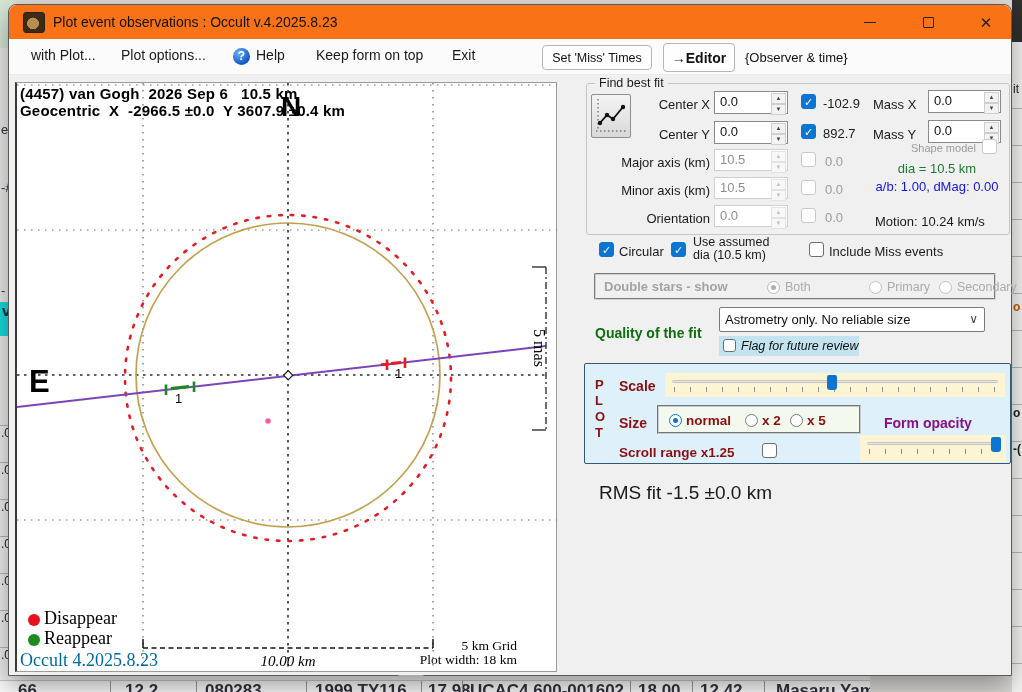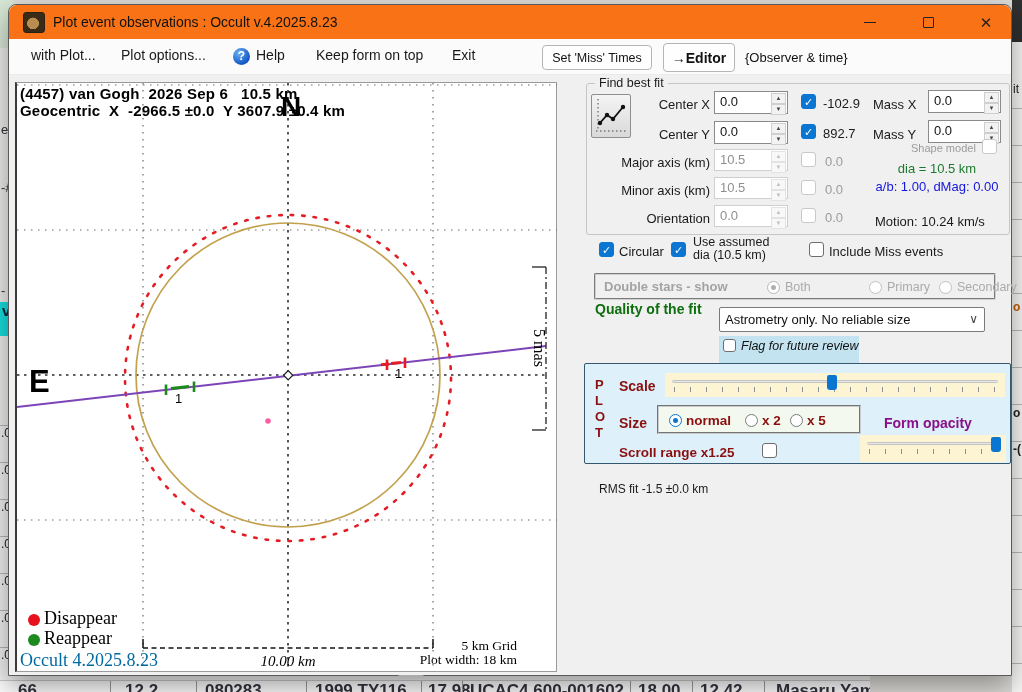--- a/index.html
+++ b/index.html
@@ -329,26 +329,26 @@
   <div class="abs" style="left:585px; top:268px; width:402px; height:27px; border:2px groove #cfcfcf; border-radius:2px;">
     <div class="abs dblstar-lbl" style="left:8px; top:4px;">Double stars - show</div>
     <div class="abs rad dis sel" style="left:171px; top:6px;"></div>
     <div class="abs dblstar-opt" style="left:189px; top:5px;">Both</div>
     <div class="abs rad dis" style="left:273px; top:6px;"></div>
     <div class="abs dblstar-opt" style="left:291px; top:5px;">Primary</div>
     <div class="abs rad dis" style="left:343px; top:6px;"></div>
     <div class="abs dblstar-opt" style="left:361px; top:5px;">Secondary</div>
   </div>
 
-  <div class="abs" style="left:586px; top:296px; font-size:14px; font-weight:bold; color:#0d6e0d;">Quality of the fit</div>
+  <div class="abs" style="left:586px; top:320px; font-size:14px; font-weight:bold; color:#0d6e0d;">Quality of the fit</div>
   <div id="quality-select" class="abs" style="left:710px; top:302px; width:266px; height:25px;">
     <span>Astrometry only. No reliable size</span>
     <span class="chev">∨</span>
   </div>
-  <div id="flag-strip" class="abs" style="left:710px; top:331px; width:140px; height:36px;">
+  <div id="flag-strip" class="abs" style="left:710px; top:331px; width:140px; height:20px;">
     <div class="abs cb" style="left:4px; top:3px; width:13px; height:13px;"></div>
     <div class="abs" style="left:22px; top:3px; font-size:12.5px; font-style:italic; color:#111;">Flag for future review</div>
   </div>
 
   <div id="plot-panel" class="abs" style="left:575px; top:358px; width:427px; height:101px;">
     <div class="abs darkred" style="left:10px; top:13px; font-size:13px;">P</div>
     <div class="abs darkred" style="left:10px; top:29px; font-size:13px;">L</div>
     <div class="abs darkred" style="left:10px; top:45px; font-size:13px;">O</div>
     <div class="abs darkred" style="left:10px; top:61px; font-size:13px;">T</div>
 
@@ -372,15 +372,15 @@
 
     <div class="abs darkred" style="left:34px; top:81px; font-size:13.5px;">Scroll range x1.25</div>
     <div class="abs cb" style="left:177px; top:79px;"></div>
     <div class="abs slider" style="left:275px; top:71px; width:146px; height:27px;">
       <div class="track"></div>
       <div class="ticks"></div>
       <div class="thumb" style="left: 93%;"></div>
     </div>
   </div>
 
-  <div class="abs" style="left:590px; top:477px; font-size:12px; color:#1a1a1a;">RMS fit -1.5 ±0.0 km</div>
+  <div class="abs" style="left:590px; top:477px; font-size:19px; color:#1a1a1a;">RMS fit -1.5 ±0.0 km</div>
 
 </div>
 
 </body></html>

